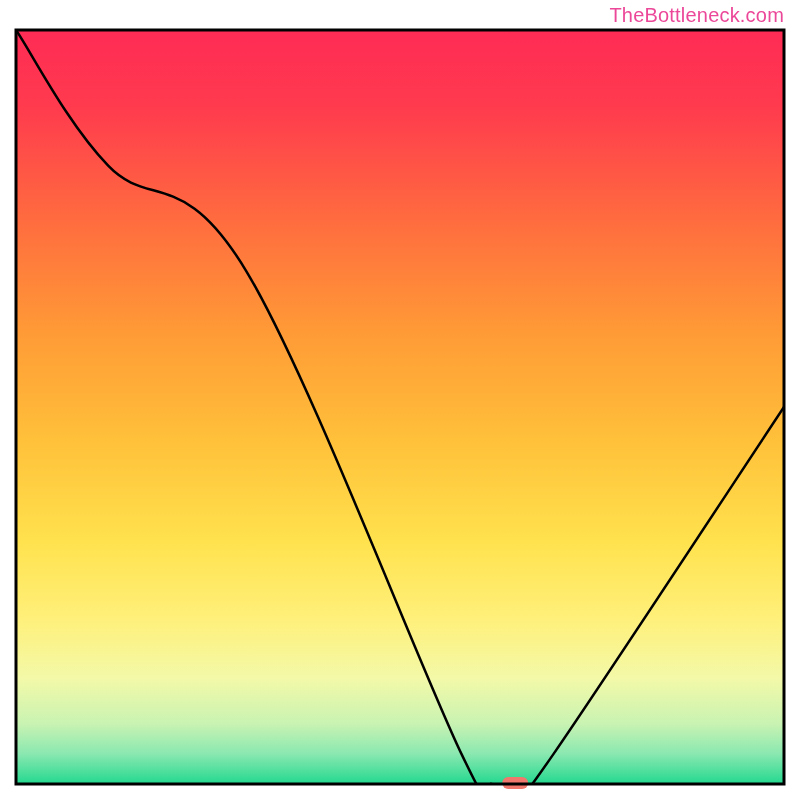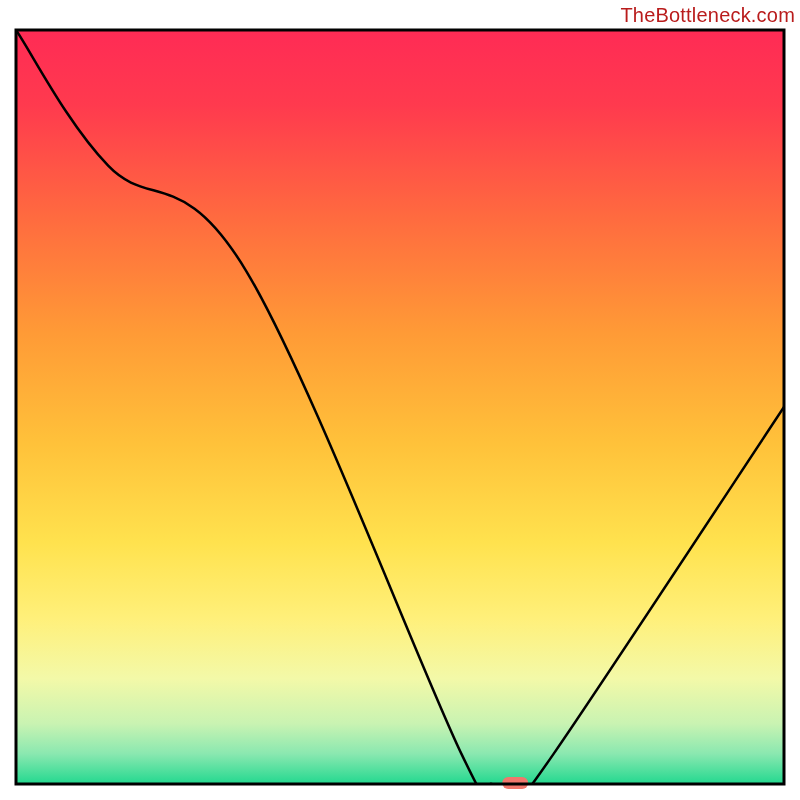--- a/index.html
+++ b/index.html
@@ -15,24 +15,24 @@
     position: relative;
     width: 800px;
     height: 800px;
   }
   svg {
     display: block;
   }
   .watermark {
     position: absolute;
     top: 4px;
-    right: 5px;
+    right: 16px;
     font-size: 20px;
     font-weight: 500;
-    color: #b91c1c;
+    color: #ec4899;
     letter-spacing: 0.2px;
   }
 </style>
 </head>
 <body>
 
 <div class="chart-container">
   <svg width="800" height="800" viewBox="0 0 800 800">
     <defs>
       <linearGradient id="bg-grad" x1="0" y1="0" x2="0" y2="1">

